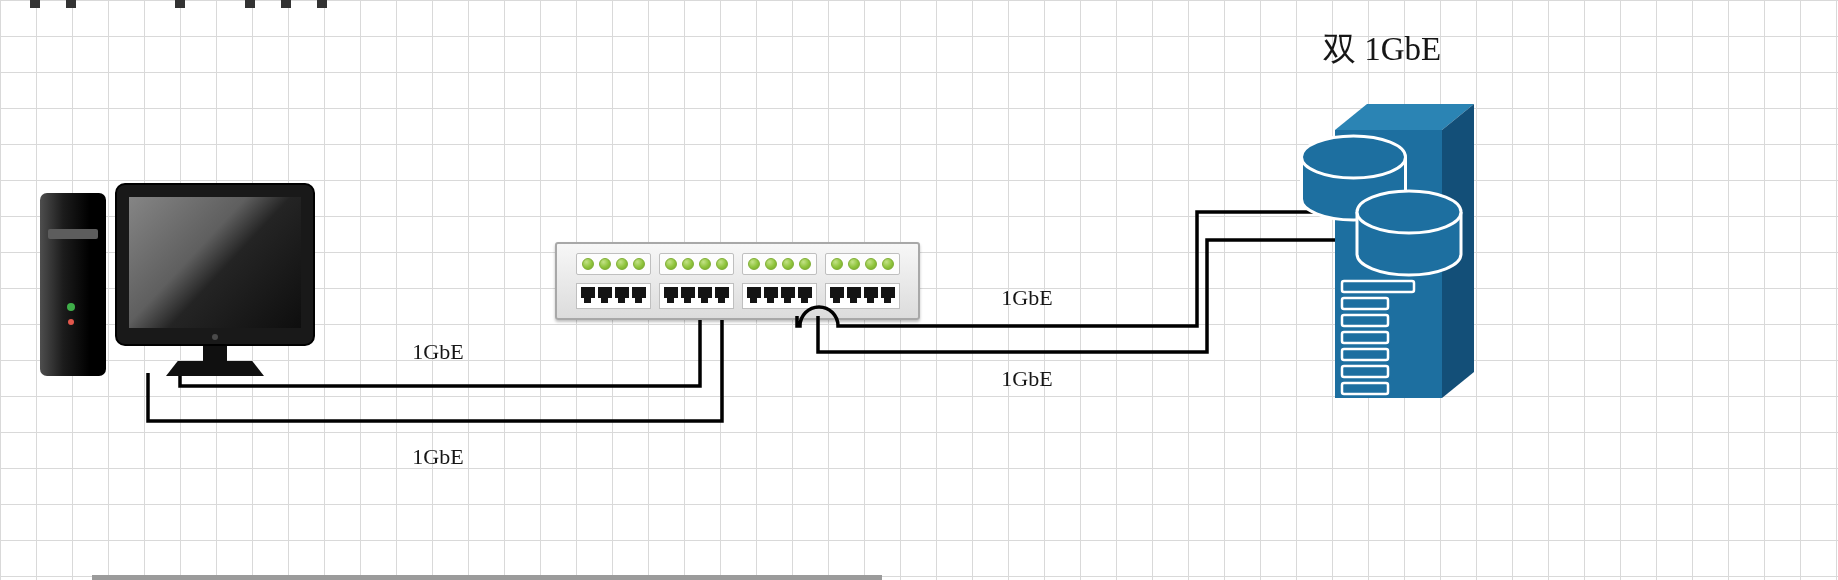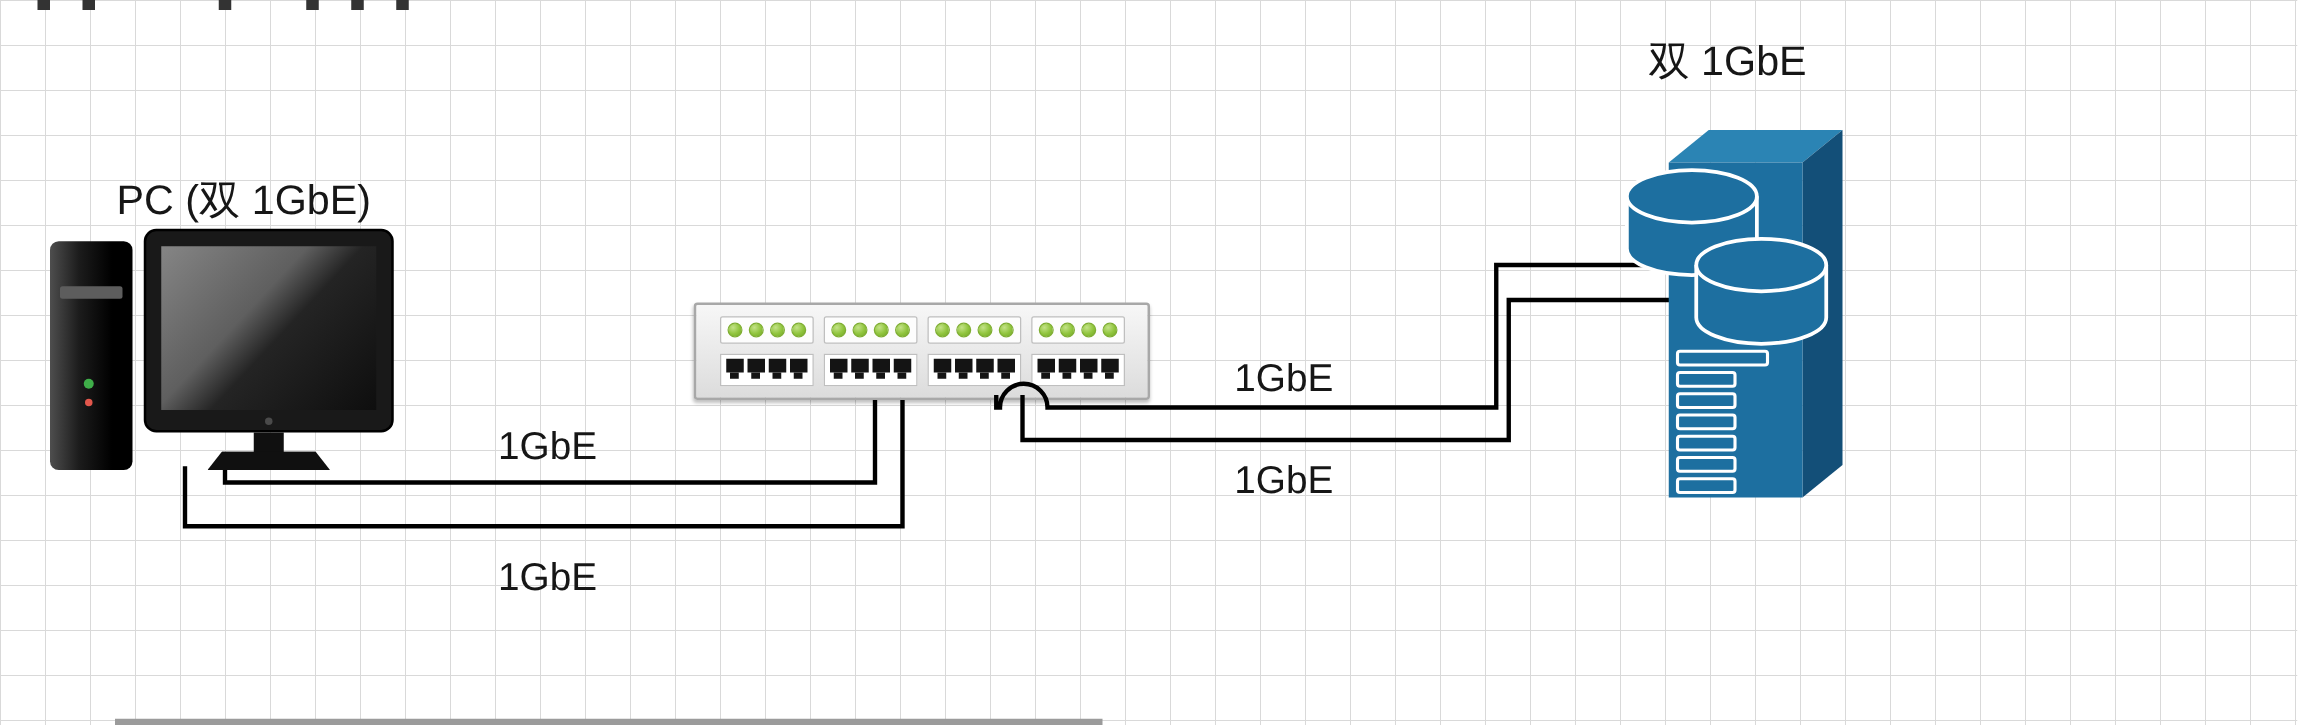--- a/index.html
+++ b/index.html
@@ -8,23 +8,23 @@
   .canvas{
     position:relative;width:1838px;height:580px;overflow:hidden;
     background-color:#ffffff;
     background-image:
       linear-gradient(to right,var(--grid-color,#d9d9d9) 1px,transparent 1px),
       linear-gradient(to bottom,var(--grid-color,#d9d9d9) 1px,transparent 1px);
     background-size:36px 36px;
   }
 
   
-  .lbl{position:absolute;transform:translateX(-50%);color:#161616;white-space:nowrap;z-index:6;}
+  .lbl{position:absolute;transform:translateX(-50%);color:#161616;white-space:nowrap;z-index:6;font-family:Liberation Serif, serif;}
   .lbl-lg{font-size:33px;}
-  .lbl-md{font-size:31px;}
+  .lbl-md{font-size:22px;}
 
   
   .wires{position:absolute;left:0;top:0;z-index:2;}
 
   
   .tower{position:absolute;left:40px;top:193px;width:66px;height:183px;border-radius:7px;
     background:linear-gradient(90deg,#4e4e4e 0%,#1c1c1c 35%,#000 75%);z-index:3;}
   .tower-slot{position:absolute;left:8px;top:36px;width:50px;height:10px;background:#5d5d5d;border-radius:2px;}
   .tower-led{position:absolute;border-radius:50%;}
   .tower-led-green{left:27px;top:110px;width:8px;height:8px;background:var(--pc-led-green,#3fae49);}
@@ -162,21 +162,20 @@
     <g style="stroke:#fff;stroke-width:3;">
       <path d="M 11.5 72 L 11.5 114 A 52 21 0 0 0 115.5 114 L 115.5 72" style="fill:var(--nas-blue,#1d6fa0)"></path>
       <ellipse cx="63.5" cy="72" rx="52" ry="21" style="fill:var(--nas-blue,#1d6fa0)"></ellipse>
     </g>
     <g style="stroke:#fff;stroke-width:3;">
       <path d="M 67 127 L 67 169 A 52 21 0 0 0 171 169 L 171 127" style="fill:var(--nas-blue,#1d6fa0)"></path>
       <ellipse cx="119" cy="127" rx="52" ry="21" style="fill:var(--nas-blue,#1d6fa0)"></ellipse>
     </g>
   </svg>
 
-  <div class="lbl lbl-lg" style="left:195px;top:138px;">PC (双 1GbE)</div>
   <div class="lbl lbl-lg" style="left:1382px;top:27px;">双 1GbE</div>
   <div class="lbl lbl-md" style="left:438px;top:339px;">1GbE</div>
   <div class="lbl lbl-md" style="left:438px;top:444px;">1GbE</div>
   <div class="lbl lbl-md" style="left:1027px;top:285px;">1GbE</div>
   <div class="lbl lbl-md" style="left:1027px;top:366px;">1GbE</div>
 
   <div id="top-ticks">
       <div class="tick" style="left: 30px;"></div>
       <div class="tick" style="left: 66px;"></div>
       <div class="tick" style="left: 175px;"></div>

